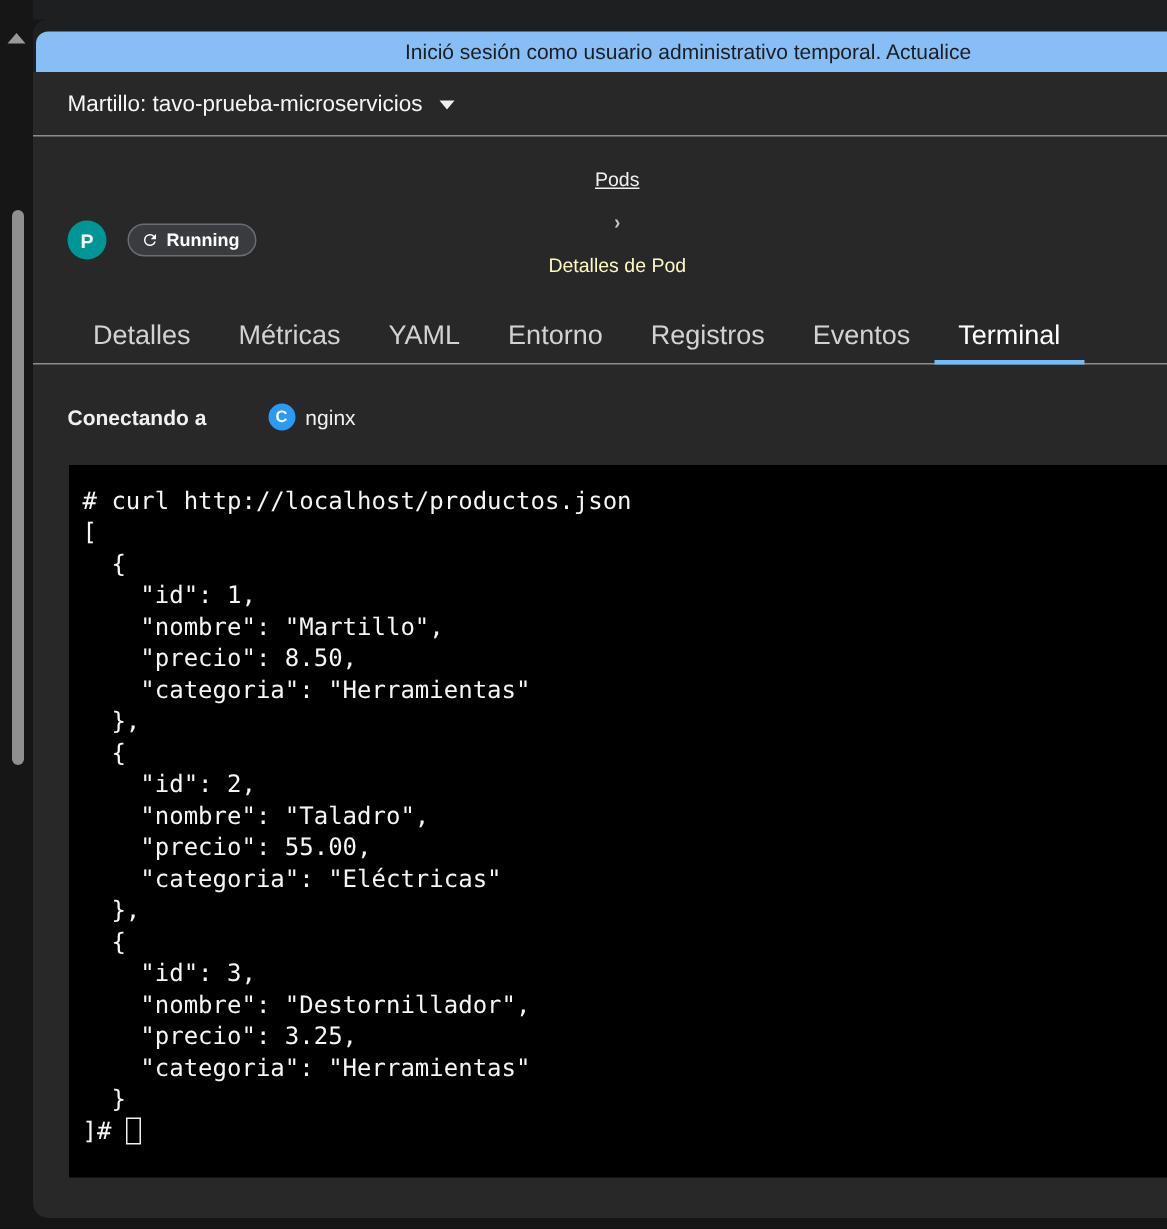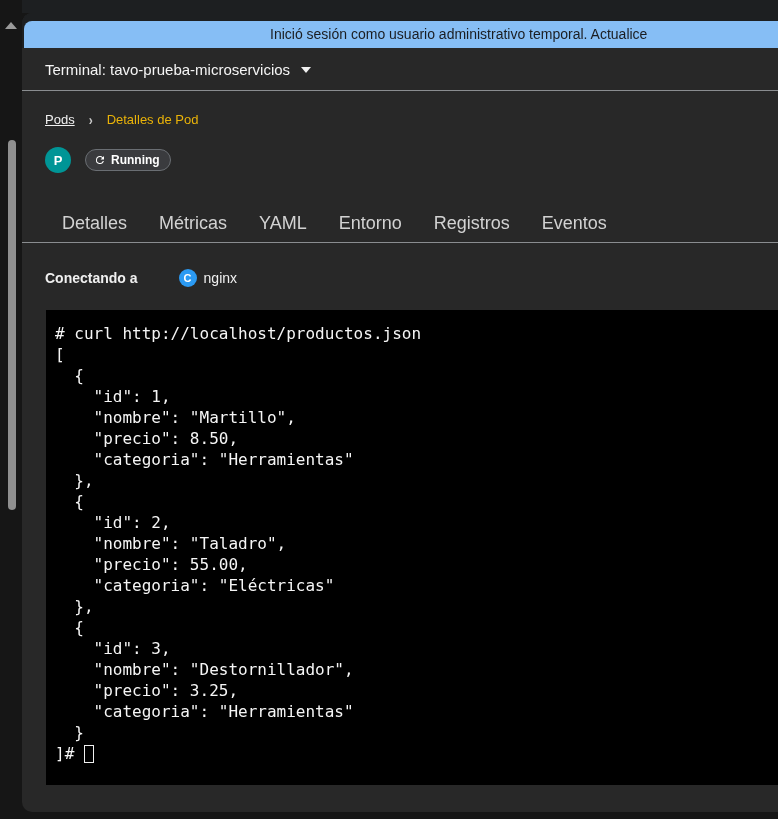--- a/index.html
+++ b/index.html
@@ -29,24 +29,24 @@
 
   
   .project-row { height:43px; display:flex; align-items:center; padding-left:23px;
     border-bottom:1px solid #8a8d90; }
   .project-label { font-size:15px; color:#f5f5f5; }
   .caret-down { width:0; height:0; margin-left:11px; margin-top:2px;
     border-left:5px solid transparent; border-right:5px solid transparent;
     border-top:6px solid #f0f0f0; display:inline-block; }
 
   
-  .breadcrumb { display:flex; align-items:center; gap:14px; margin:21px 0 0 23px; height:15px; }
+  .breadcrumb { display:flex; align-items:center; gap:14px; margin:21px 0 0 23px; height:15px;flex-direction:column; }
   .crumb-link { font-size:13px; color:#f0f0f0; text-decoration:underline; cursor:pointer; }
   .crumb-sep { color:#c8c8c8; font-size:12px; font-weight:bold; transform:scaleY(1.15); }
-  .crumb-current { font-size:13px; color:#eab308; }
+  .crumb-current { font-size:13px; color:#fef9c3; }
 
   
   .title-row { display:flex; align-items:center; margin:16px 0 0 23px; height:34px; }
   .pod-badge { width:26px; height:26px; border-radius:50%; background:#009596; color:#fff;
     font-size:13px; font-weight:bold; display:flex; align-items:center; justify-content:center;
     flex:0 0 auto; }
   .pod-name { font-size:24px; color:#ffffff; margin-left:11px; letter-spacing:0; white-space:nowrap; }
   .status-pill { display:flex; align-items:center; gap:5px; margin-left:14px; height:22px;
     padding:0 10px 0 8px; background:#3a3b3e; border:1px solid #6a6e73; border-radius:11px; }
   .status-pill svg { display:block; }
@@ -90,21 +90,21 @@
 
 <div class="panel">
 
   <div class="banner-wrap">
     <div class="banner">
       <span class="banner-text">Inició sesión como usuario administrativo temporal. Actualice</span>
     </div>
   </div>
 
   <div class="project-row">
-    <span class="project-label">Terminal: tavo-prueba-microservicios</span>
+    <span class="project-label">Martillo: tavo-prueba-microservicios</span>
     <span class="caret-down"></span>
   </div>
 
   <div class="breadcrumb">
     <span class="crumb-link">Pods</span>
     <span class="crumb-sep">›</span>
     <span class="crumb-current">Detalles de Pod</span>
   </div>
 
   <div class="title-row">
@@ -117,20 +117,21 @@
     </span>
   </div>
 
   <div class="tabs">
     <button class="tab">Detalles</button>
     <button class="tab">Métricas</button>
     <button class="tab">YAML</button>
     <button class="tab">Entorno</button>
     <button class="tab">Registros</button>
     <button class="tab">Eventos</button>
+    <button class="tab active">Terminal</button>
   </div>
 
   <div class="connect-row">
     <span class="connect-label">Conectando a</span>
     <span class="container-badge">C</span>
     <span class="container-name">nginx</span>
   </div>
 
   <div class="terminal">
     <pre># curl http://localhost/productos.json

